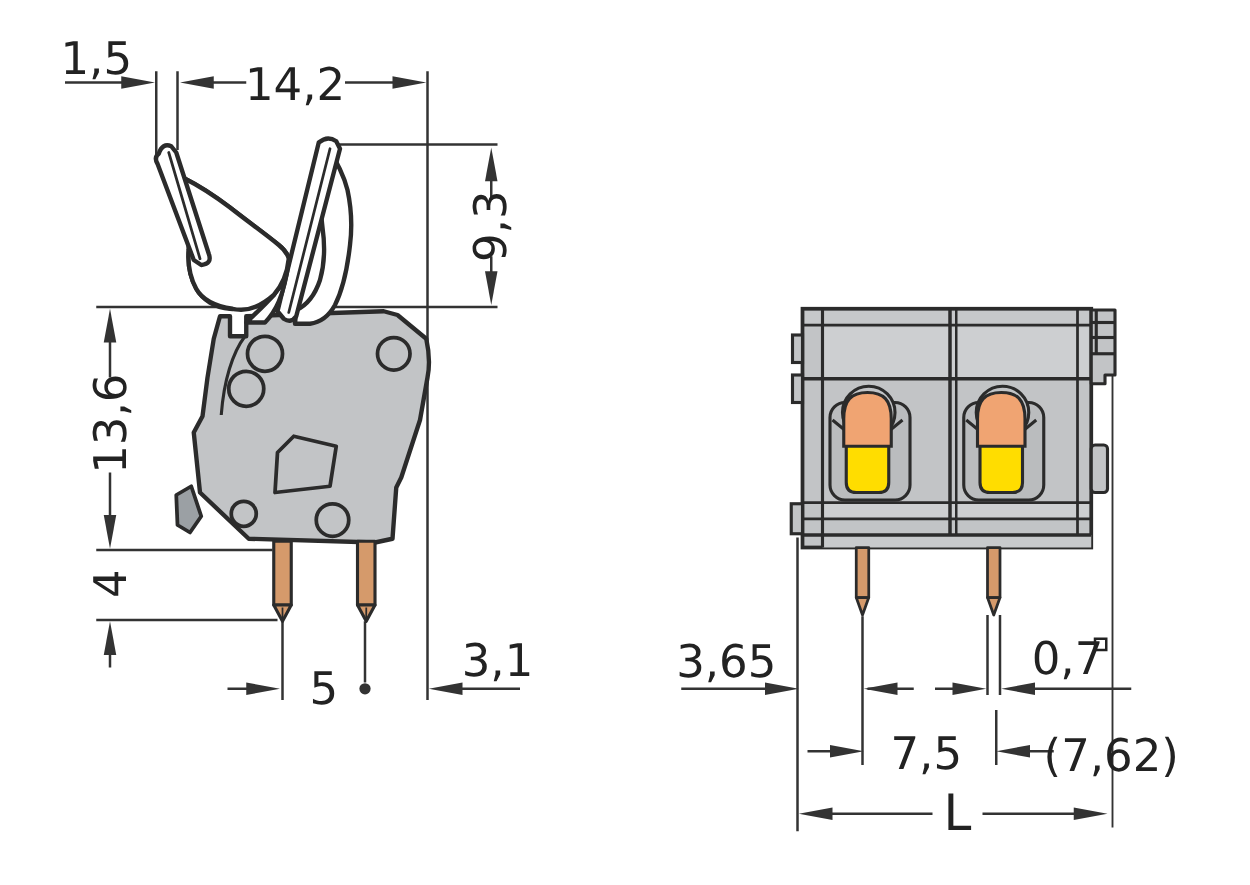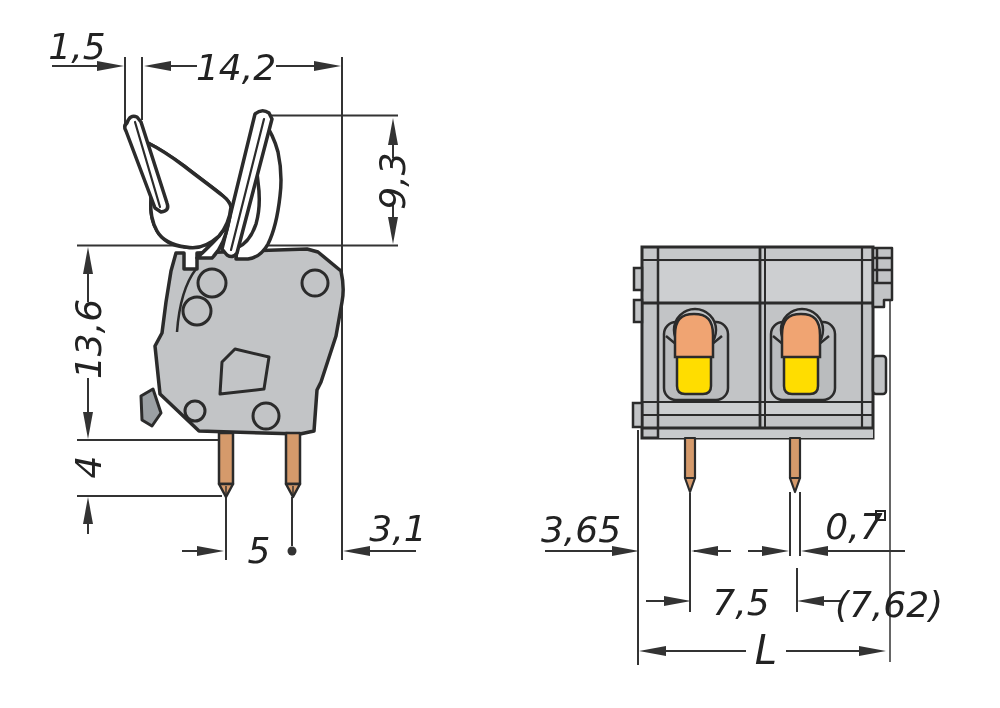--- a/index.html
+++ b/index.html
@@ -1,16 +1,16 @@
 <!DOCTYPE html>
 <html><head>
 <meta charset="utf-8">
 <style>
   html,body{margin:0;padding:0;background:#fff;}
-  #canvas{width:1000px;height:708px;background:#ffffff;position:relative;overflow:hidden;font-style:italic;}
+  #canvas{width:1000px;height:708px;background:#ffffff;position:relative;overflow:hidden;}
   svg{display:block;}
   text{font-family:"DejaVu Sans","Liberation Sans",sans-serif;fill:#222222;}
   .dim-label{font-size:36px;}
   .dim-label-big{font-size:40px;}
 </style>
 </head>
 <body>
 
 <div id="canvas">
 <svg width="1000" height="708" viewBox="0 0 1000 708">

